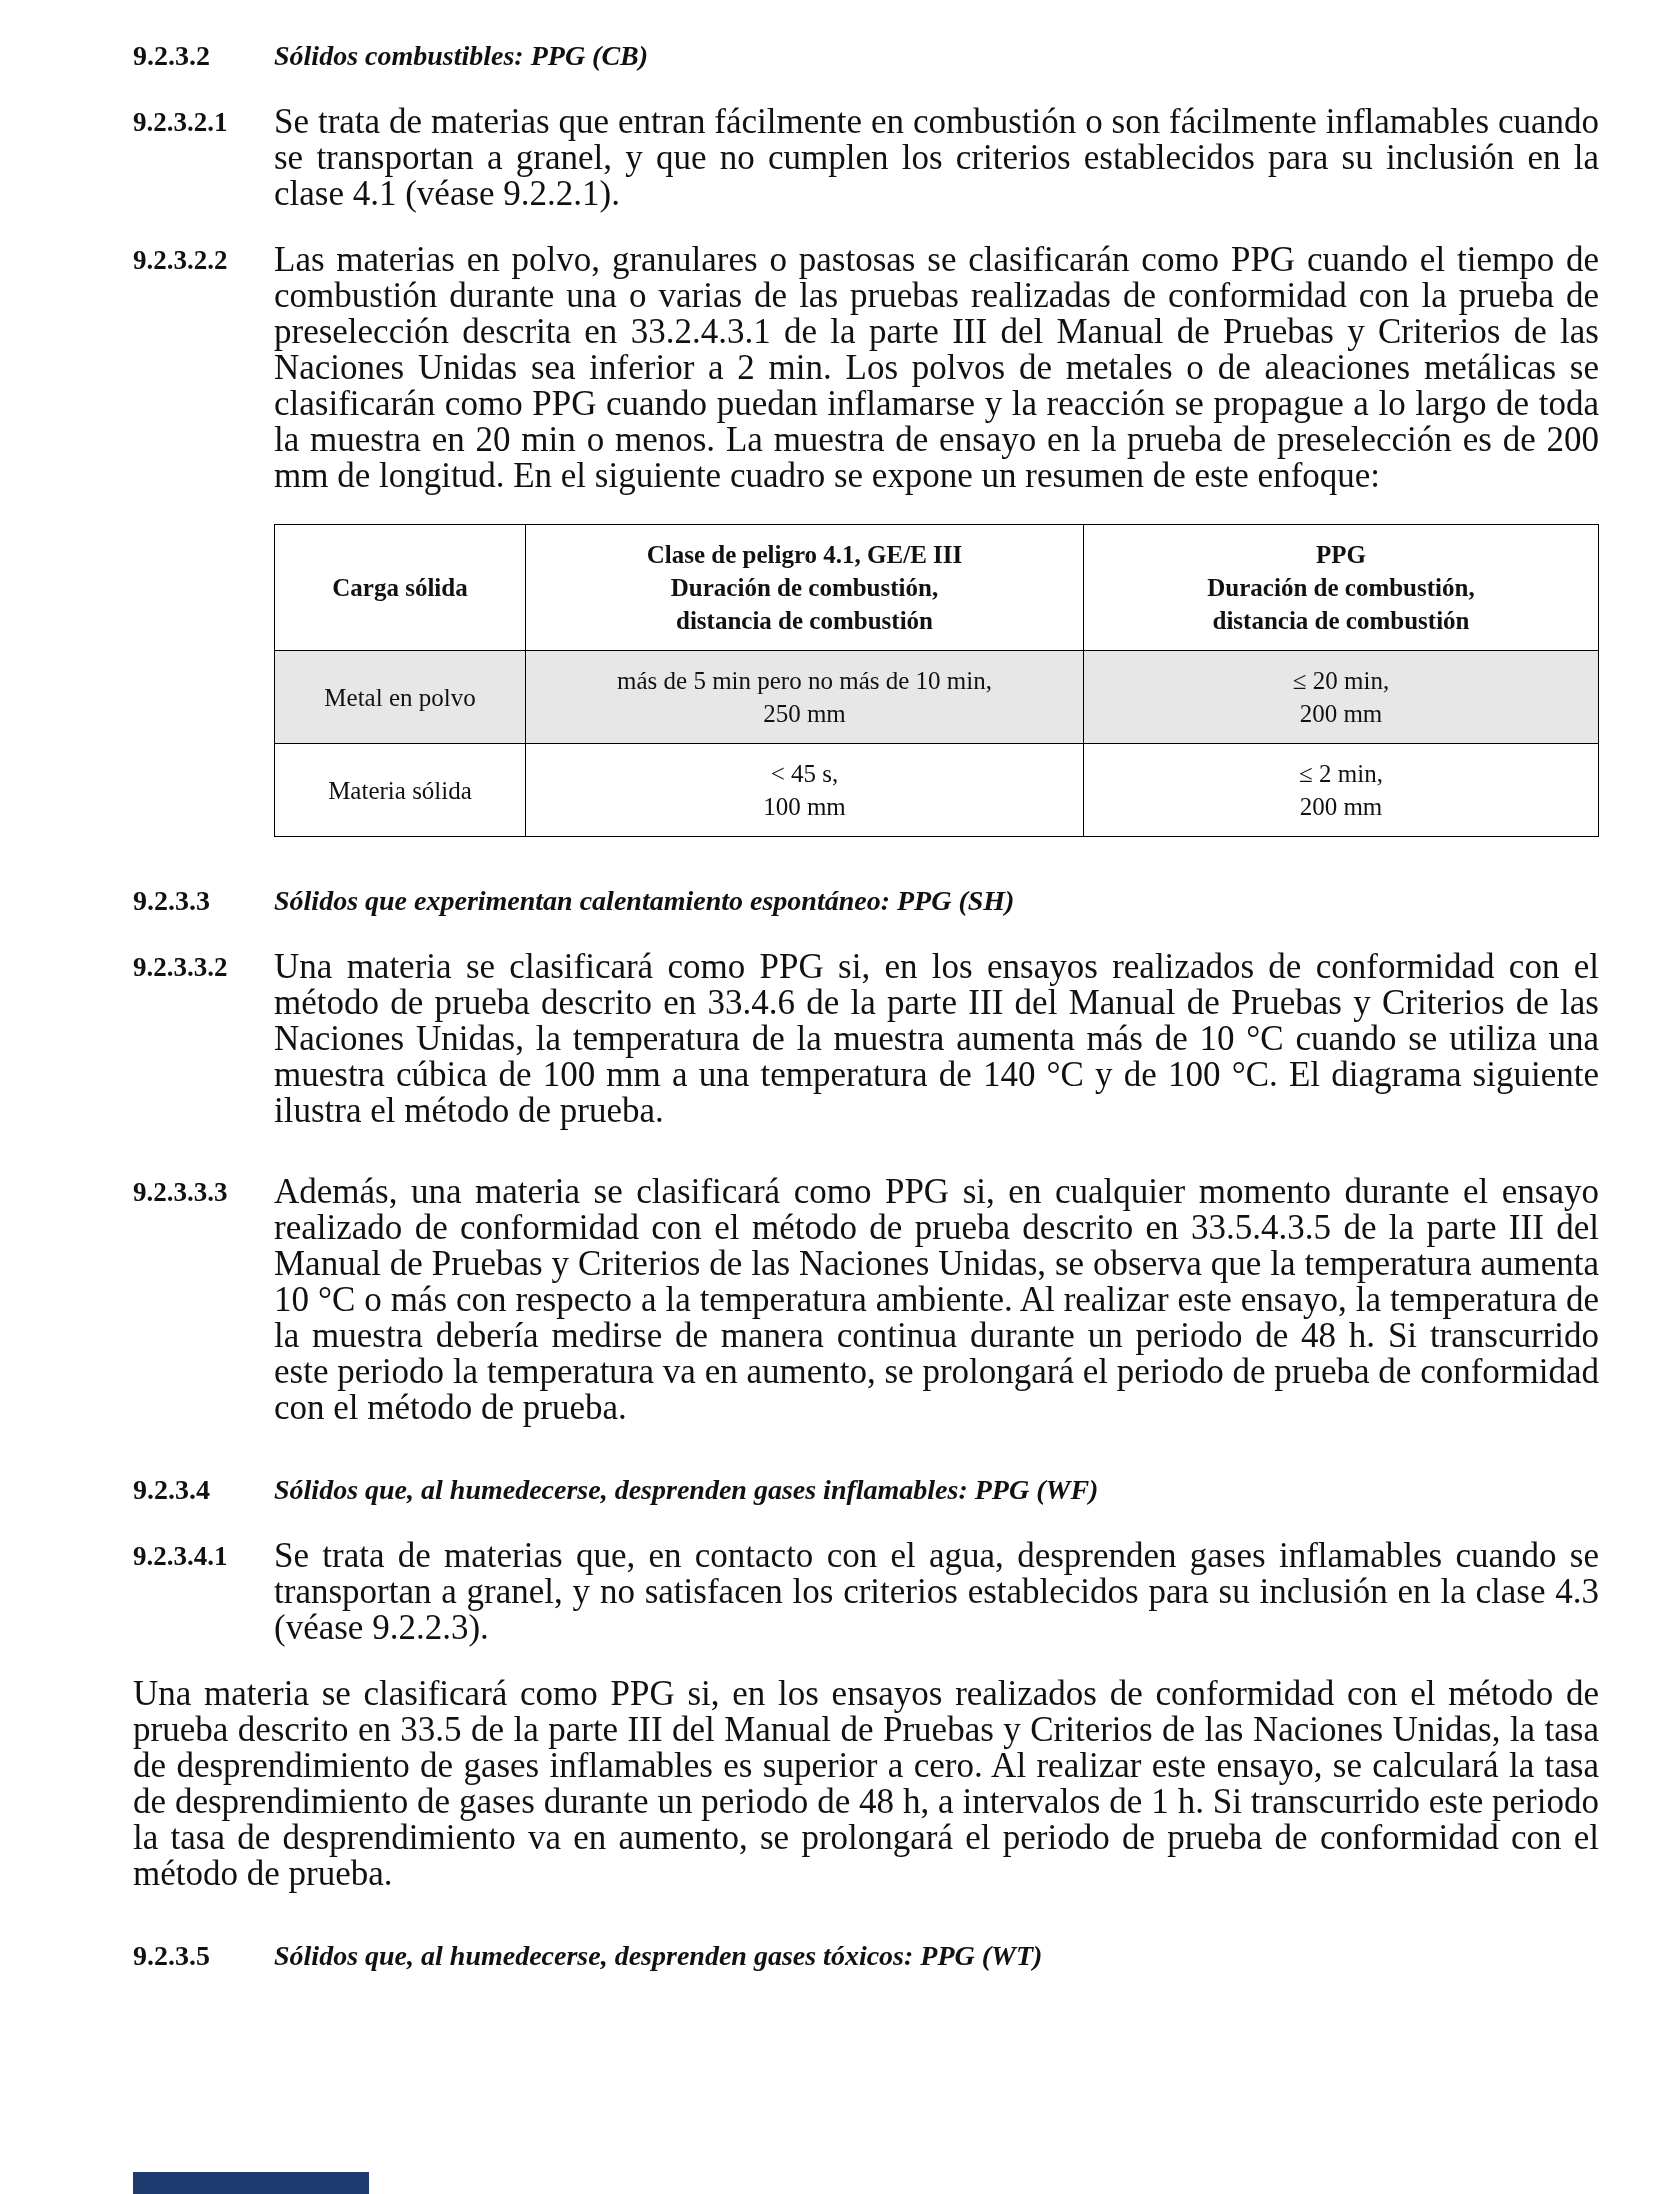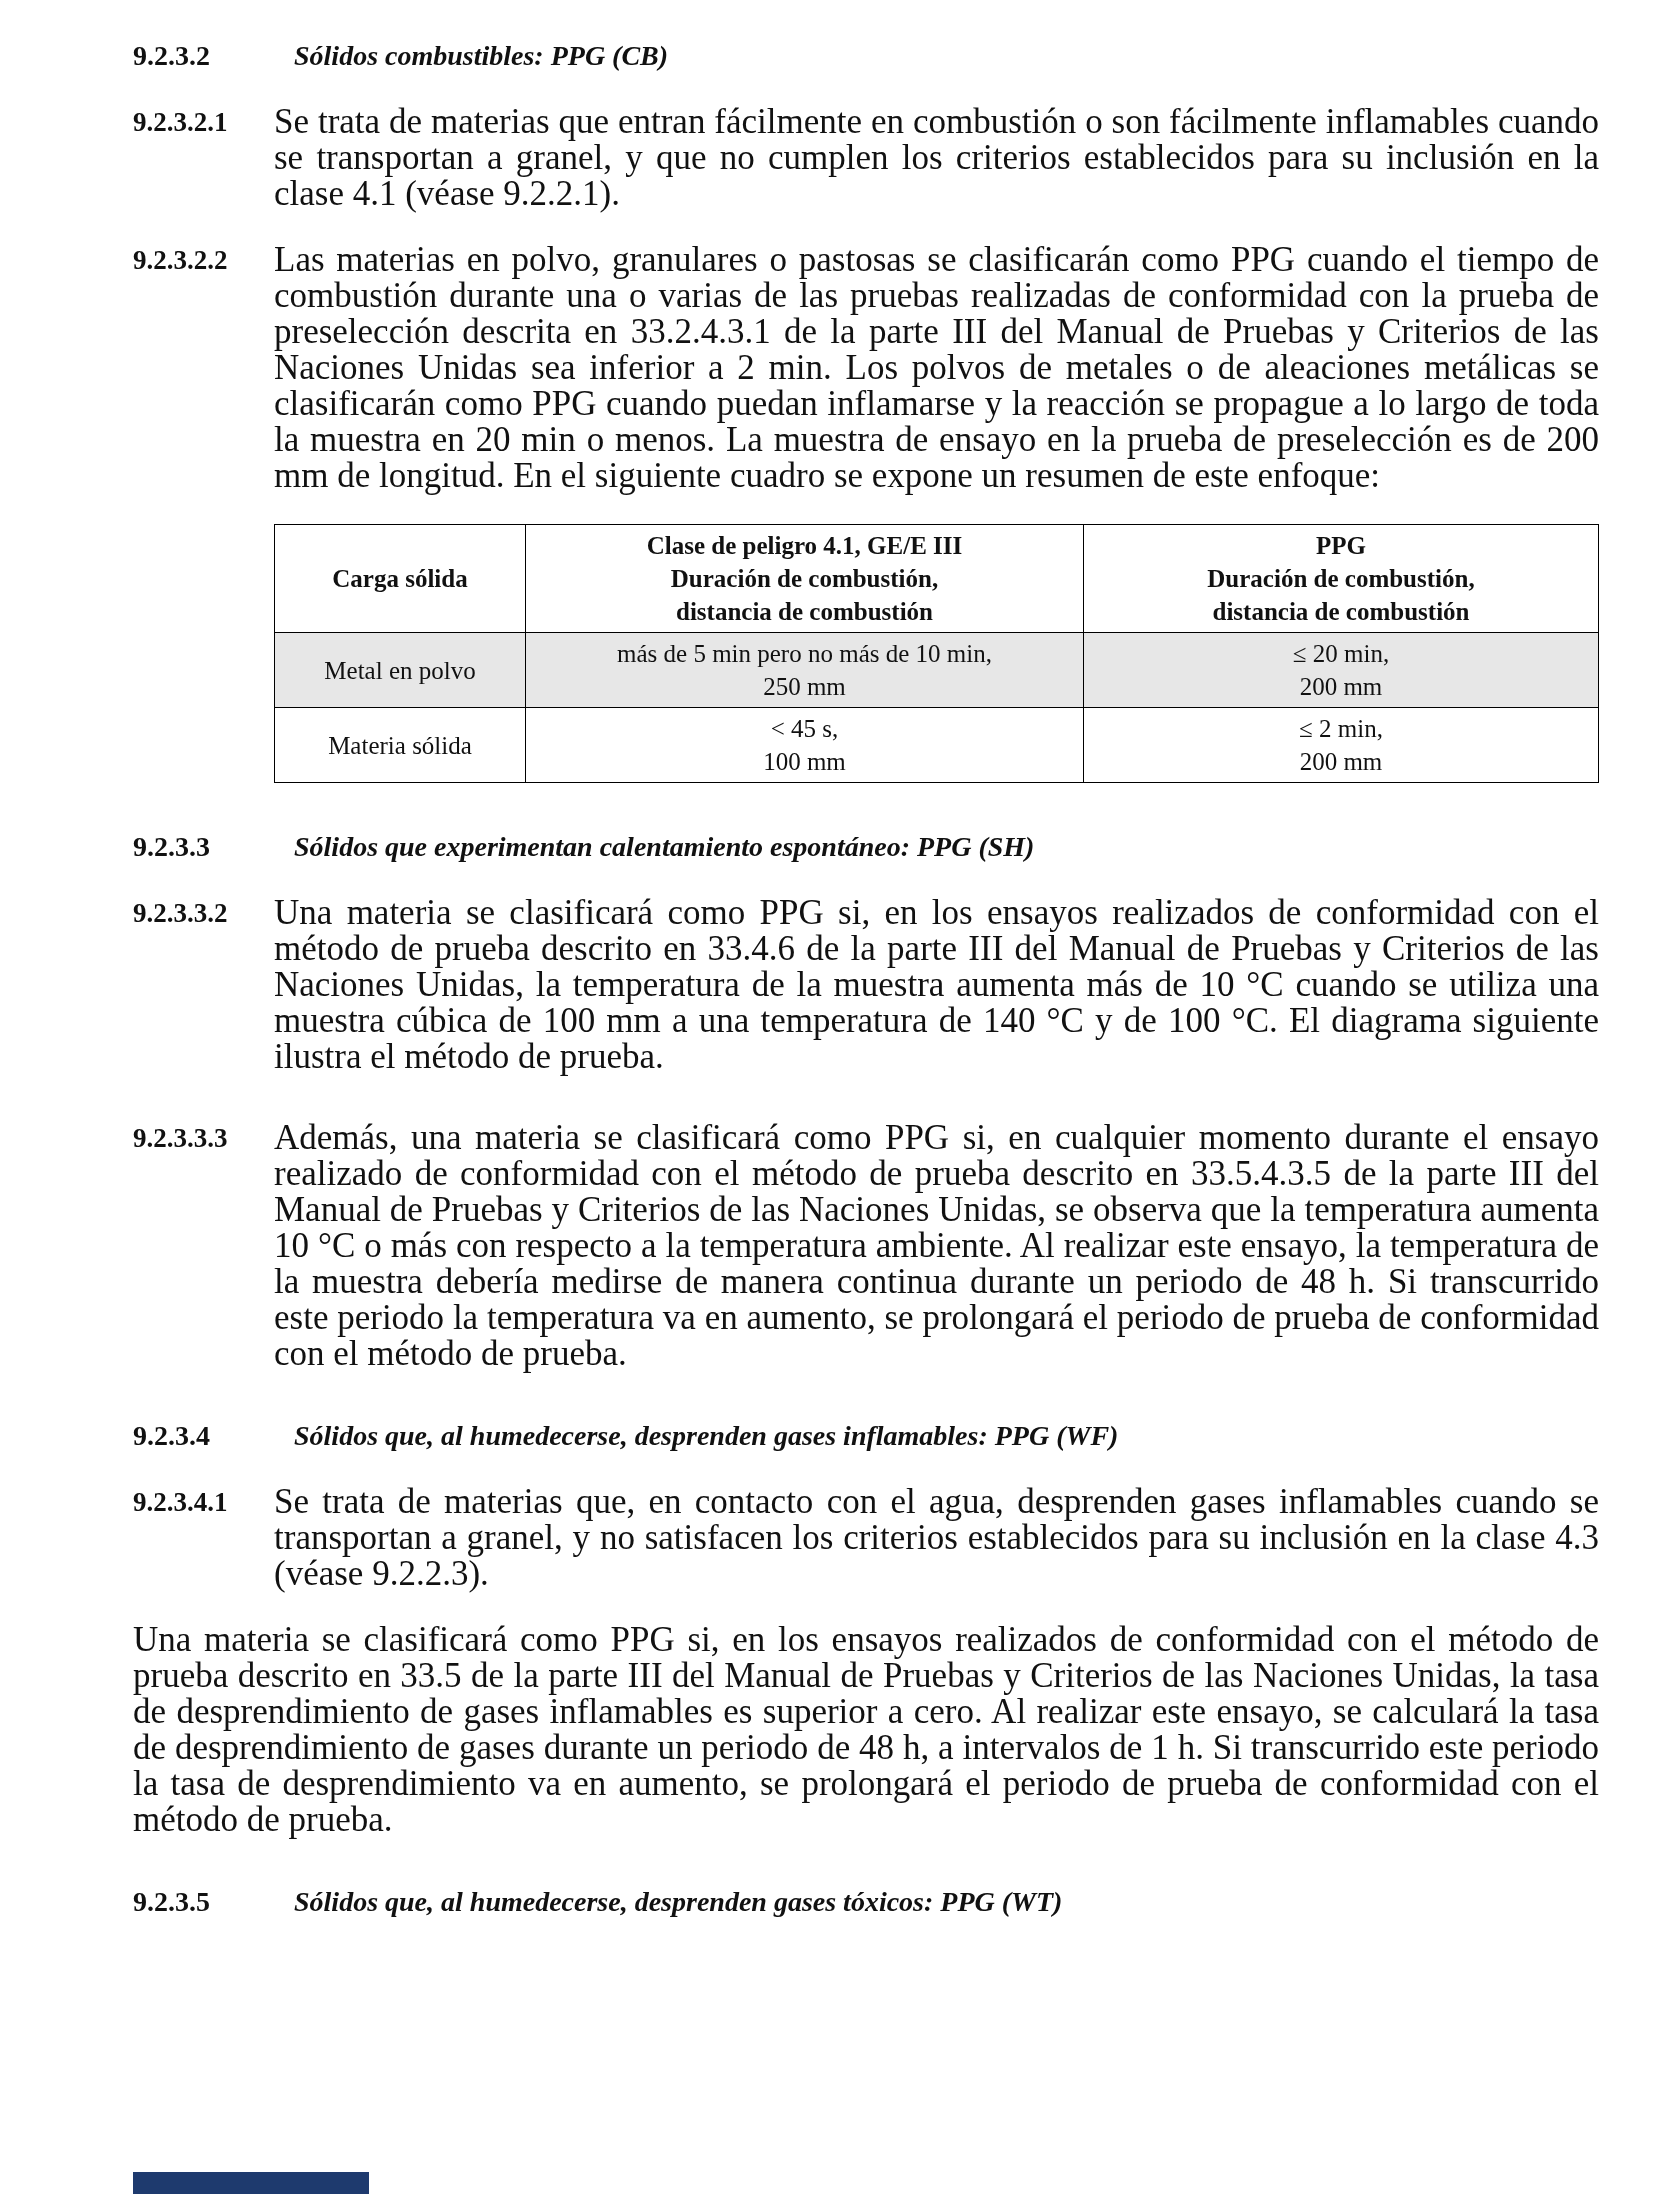--- a/index.html
+++ b/index.html
@@ -16,21 +16,20 @@
     padding: 38px 74px 47px 133px;
     overflow: hidden;
   }
   .heading {
     display: flex;
     margin-top: 46px;
     margin-bottom: 30px;
     font-size: 28px;
     line-height: 36px;
     font-weight: bold;
-    gap: 20px;
   }
   .heading:first-child { margin-top: 0; }
   .h-num {
     flex: 0 0 141px;
     font-style: normal;
   }
   .h-title {
     flex: 1;
     font-style: italic;
   }
@@ -58,21 +57,21 @@
   table.hazard-table {
     border-collapse: collapse;
     width: 1325px;
     table-layout: fixed;
   }
   table.hazard-table th,
   table.hazard-table td {
     border: 1.6px solid #000000;
     text-align: center;
     vertical-align: middle;
-    padding: 4px 8px;
+    padding: 13px 8px;
     font-size: 25px;
     line-height: 33px;
   }
   table.hazard-table th { font-weight: bold; }
   col.c1 { width: 251px; }
   col.c2 { width: 558px; }
   col.c3 { width: 515px; }
   tr.shaded td { background: #e7e7e7; }
   .footer-bar {
     position: absolute;

